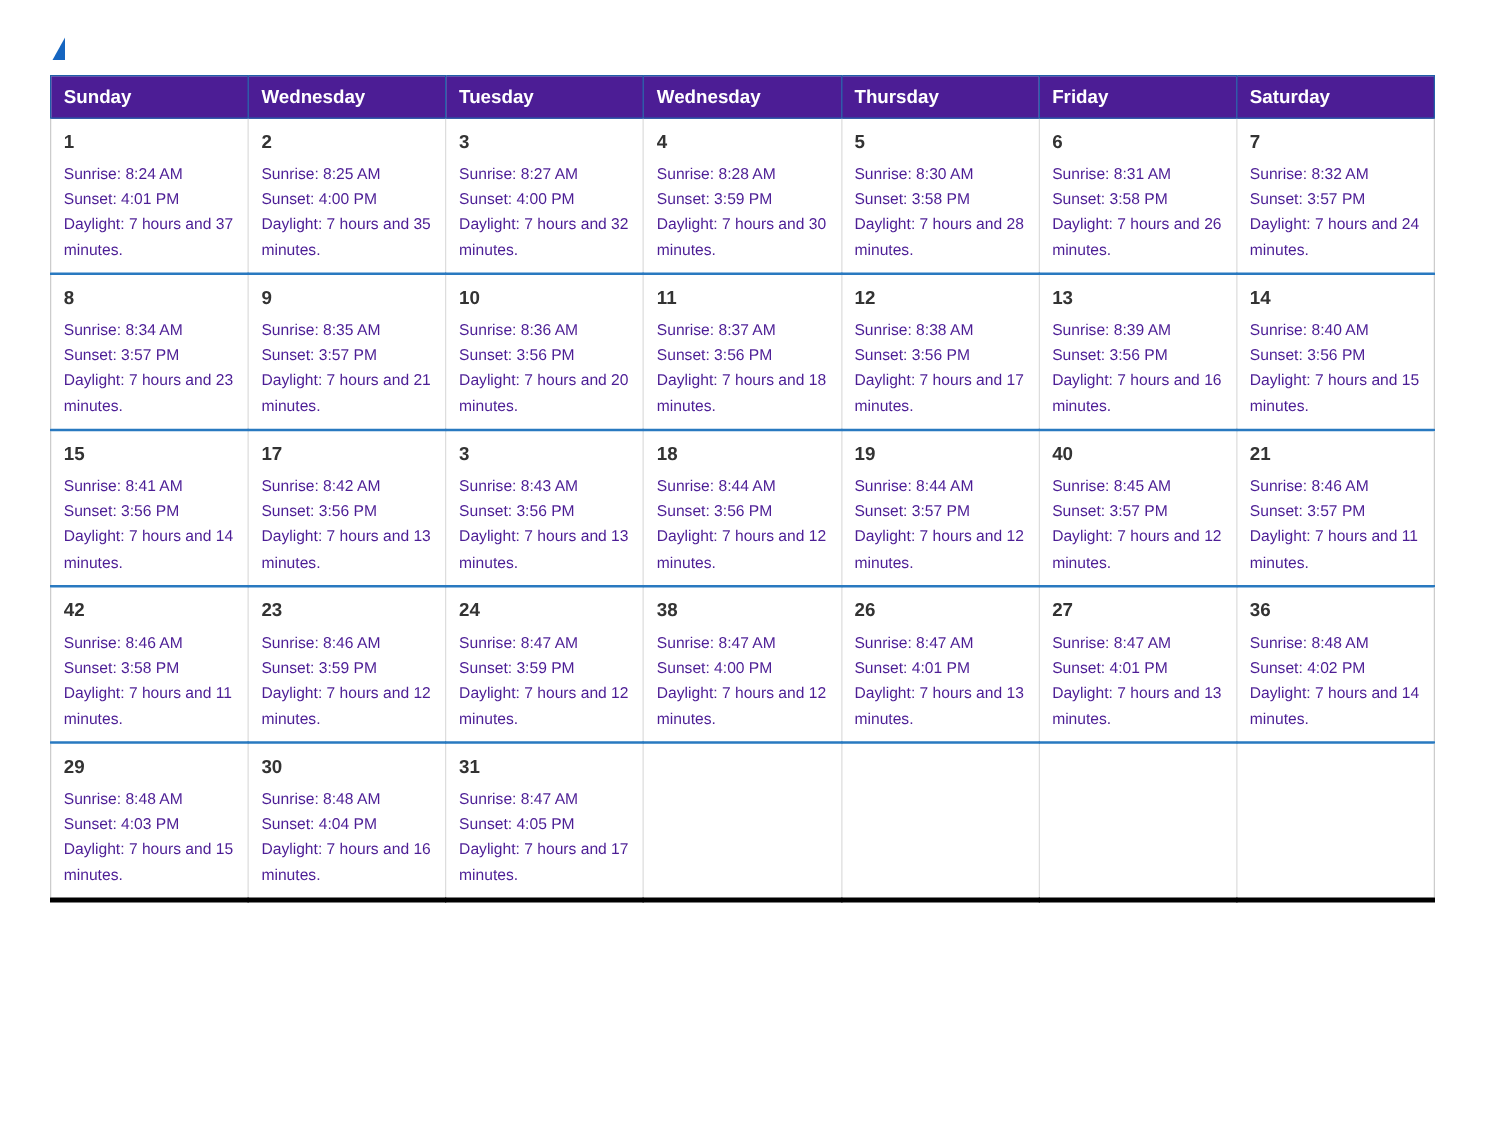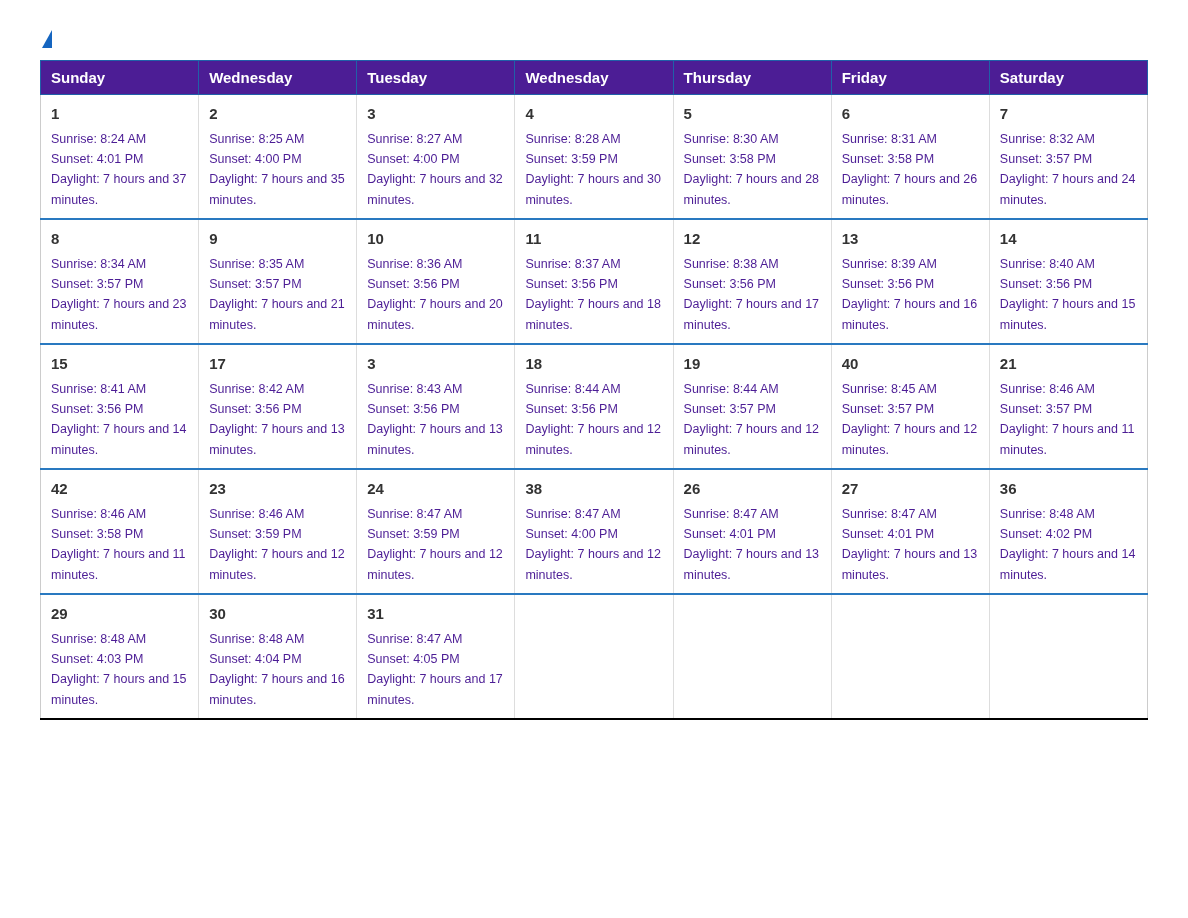--- a/index.html
+++ b/index.html
@@ -93,21 +93,21 @@
       font-weight: bold;
       margin-bottom: 3px;
       display: block;
     }
     .day-info {
       font-size: 12.5px;
       color: #4c1d95;
       line-height: 1.55;
     }
     tbody tr:last-child {
-      border-bottom: 2px solid #000000;
+      border-bottom: 4px solid #000000;
     }
     .empty-cell {
       background: #fff;
     }
   </style>
 </head>
 <body>
 
 <div class="header">
   <div class="logo">

